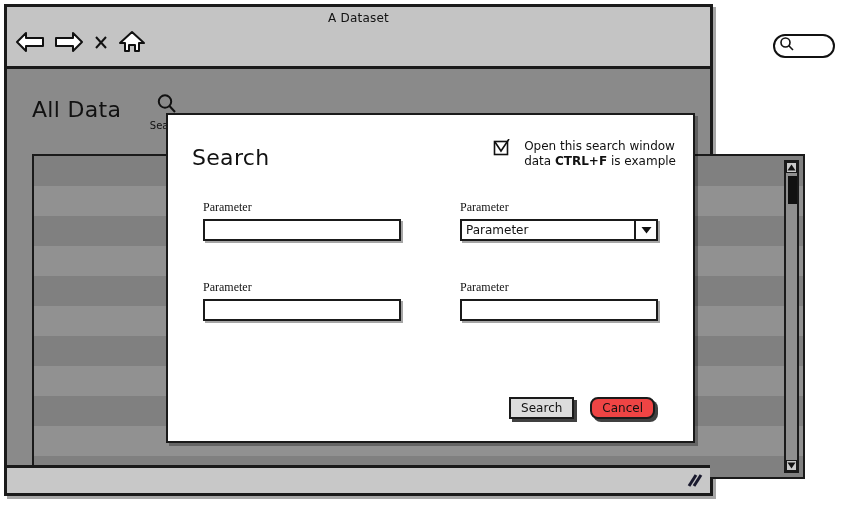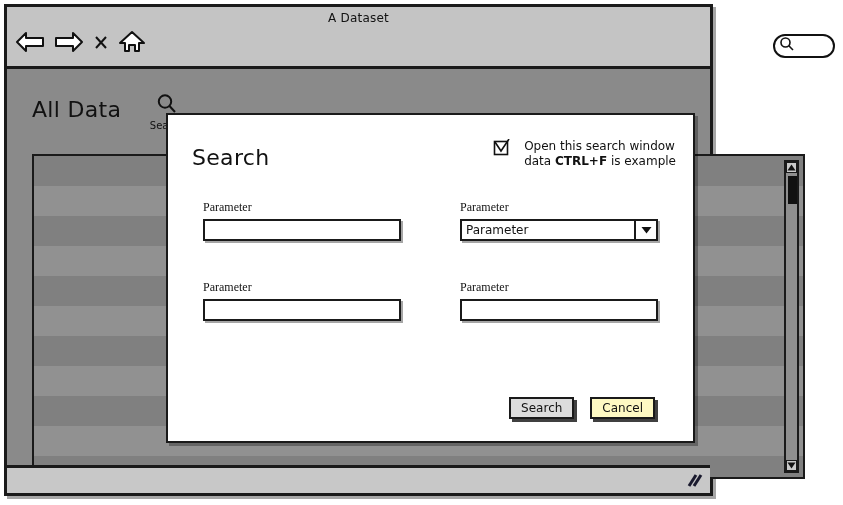--- a/index.html
+++ b/index.html
@@ -320,21 +320,21 @@
     font-size: 12px;
     color: #111;
     display: flex;
     align-items: center;
     justify-content: center;
     padding: 0 10px;
     font-family: "DejaVu Sans", "Liberation Sans", sans-serif;
     cursor: pointer;
   }
   .btn.primary { background: #dcdcdc; }
-  .btn.secondary { background: #fef9c3; }
+  .btn.secondary { background: #ef4444; border-radius: 8px; }
 </style>
 </head>
 <body>
 
 <div id="screen">
 
   <div class="browser-window">
 
     <div class="chrome">
 

